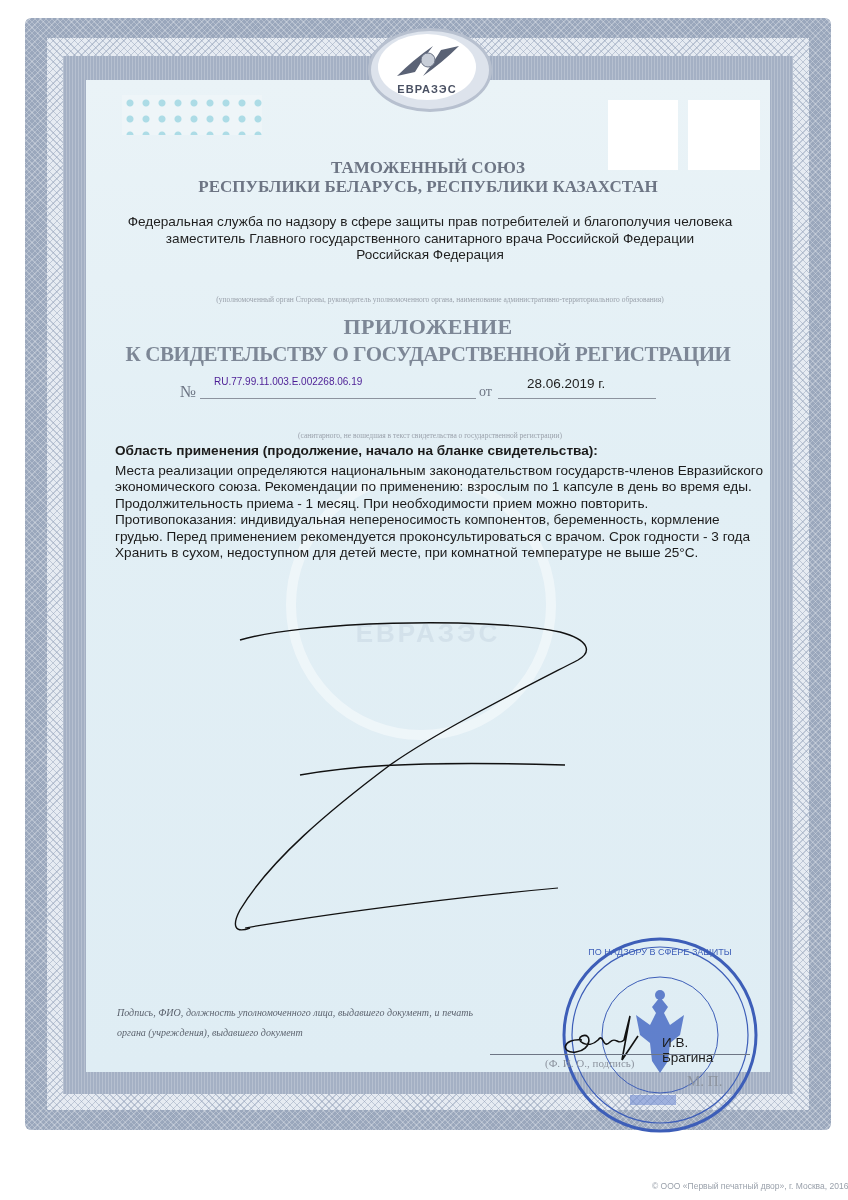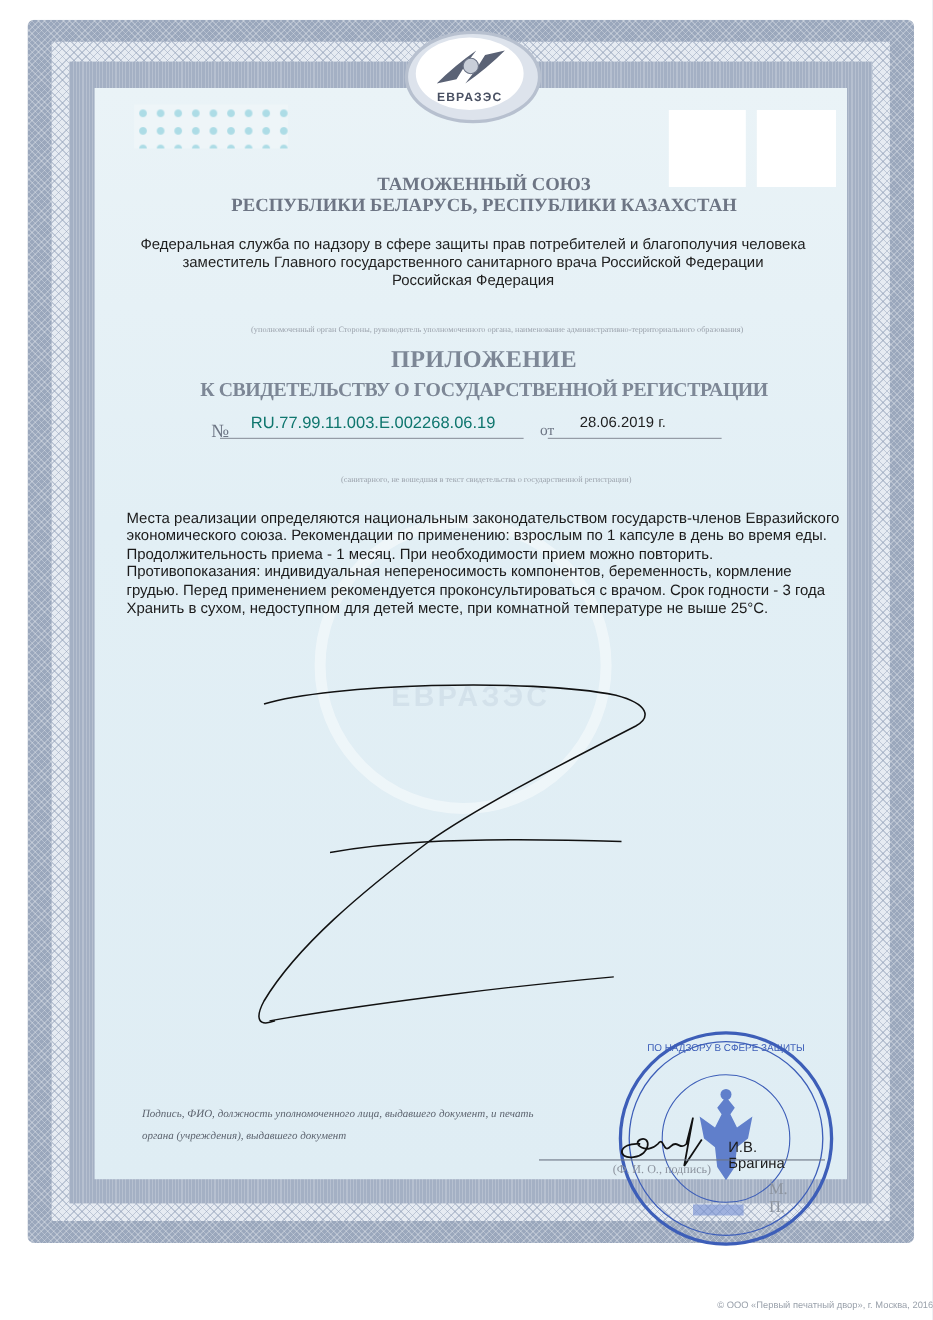--- a/index.html
+++ b/index.html
@@ -28,29 +28,29 @@
       #eef5f8;}
   .white-patch{position:absolute;background:#ffffff;}
   .logo-wrap{position:absolute;left:368px;top:28px;width:118px;height:78px;border-radius:50%;
     background:#dde3ec;border:3px solid #b7c0cf;}
   .logo-inner{position:absolute;left:378px;top:34px;width:98px;height:66px;border-radius:50%;background:#ffffff;}
   .logo-text{position:absolute;left:380px;top:83px;width:94px;text-align:center;font-family:"Liberation Sans",sans-serif;font-weight:bold;font-size:11px;color:#4a5163;letter-spacing:1px;}
   .logo-mark{position:absolute;left:393px;top:42px;width:70px;height:38px;}
   .watermark{position:absolute;left:286px;top:470px;width:270px;height:270px;border-radius:50%;
     border:10px solid rgba(255,255,255,0.45);box-sizing:border-box;}
   .watermark-text{position:absolute;left:318px;top:618px;width:220px;text-align:center;font-weight:bold;font-size:26px;color:rgba(200,215,225,0.55);letter-spacing:3px;}
-  .t-serif{font-family:"Liberation Serif","DejaVu Serif",serif;padding-left:12px;}
+  .t-serif{font-family:"Liberation Serif","DejaVu Serif",serif;}
   .hdr{position:absolute;left:86px;width:684px;text-align:center;color:#6d7584;font-weight:bold;font-size:17px;line-height:19px;}
   .sub{position:absolute;left:100px;width:660px;text-align:center;color:#1f1f1f;font-size:13.6px;line-height:16px;}
   .caption{position:absolute;text-align:center;color:#9aa1ab;font-size:7.5px;}
   .big-title{position:absolute;left:86px;width:684px;text-align:center;color:#7d8796;font-weight:bold;font-size:22px;line-height:26px;letter-spacing:0.3px;}
-  .big-title.l2{font-size:18px;letter-spacing:-0.4px;}
+  .big-title.l2{font-size:21px;letter-spacing:-0.4px;}
   .num-sign{position:absolute;left:180px;top:382px;font-size:17px;color:#6d7584;}
   .underline{position:absolute;border-bottom:1px solid #8c939e;height:0;}
-  .reg-num{position:absolute;left:228px;top:376px;font-size:15px;color:#0f766e;}
+  .reg-num{position:absolute;left:214px;top:376px;font-size:10px;color:#4c1d95;}
   .ot{position:absolute;left:479px;top:384px;font-size:14px;color:#6d7584;}
   .reg-date{position:absolute;left:527px;top:376px;font-size:13.5px;color:#1e1e1e;}
   .body-head{position:absolute;left:115px;top:443px;font-weight:bold;font-size:13.6px;color:#1b1b1b;}
   .body-text{position:absolute;left:115px;top:463px;width:650px;font-size:13.6px;line-height:16.4px;color:#1b1b1b;}
   .sign-caption{position:absolute;left:117px;top:1003px;width:356px;font-size:10px;line-height:20.3px;color:#5c636e;text-align:justify;font-style:italic;}
   .sign-line{position:absolute;left:490px;top:1054px;width:260px;border-bottom:1px solid #6d7584;}
   .fio-cap{position:absolute;left:545px;top:1057px;font-size:11px;color:#8d949f;}
   .mp{position:absolute;left:687px;top:1073px;font-size:15px;color:#8d949f;}
   .signer{position:absolute;left:662px;top:1035px;font-size:13.5px;color:#1b1b1b;}
   .stamp{position:absolute;left:560px;top:935px;width:200px;height:200px;}
@@ -96,20 +96,21 @@
 
   <div class="num-sign t-serif">№</div>
   <div class="underline" style="left:200px;top:398px;width:276px;"></div>
   <div class="reg-num">RU.77.99.11.003.E.002268.06.19</div>
   <div class="ot t-serif">от</div>
   <div class="underline" style="left:498px;top:398px;width:158px;"></div>
   <div class="reg-date">28.06.2019 г.</div>
 
   <div class="caption t-serif" style="left:250px;top:431px;width:360px;">(санитарного, не вошедшая в текст свидетельства о государственной регистрации)</div>
 
+  <div class="body-head">Область применения (продолжение, начало на бланке свидетельства):</div>
   <div class="body-text">Места реализации определяются национальным законодательством государств-членов Евразийского экономического союза. Рекомендации по применению: взрослым по 1 капсуле в день во время еды. Продолжительность приема - 1 месяц. При необходимости прием можно повторить. Противопоказания: индивидуальная непереносимость компонентов, беременность, кормление грудью. Перед применением рекомендуется проконсультироваться с врачом. Срок годности - 3 года Хранить в сухом, недоступном для детей месте, при комнатной температуре не выше 25°С.</div>
 
   <svg class="scribble" viewBox="0 0 848 1200">
     <path d="M240 640 C300 622 480 616 560 632 C590 640 592 652 578 660 C520 690 440 730 390 765 C330 810 270 860 240 910 C232 925 234 934 250 928" fill="none" stroke="#111" stroke-width="1.4"></path>
     <path d="M300 775 C340 768 400 760 565 765" fill="none" stroke="#111" stroke-width="1.4"></path>
     <path d="M245 928 C350 910 480 895 558 888" fill="none" stroke="#111" stroke-width="1.2"></path>
   </svg>
 
   <div class="sign-caption t-serif">Подпись, ФИО, должность уполномоченного лица, выдавшего документ, и печать органа (учреждения), выдавшего документ</div>
 

